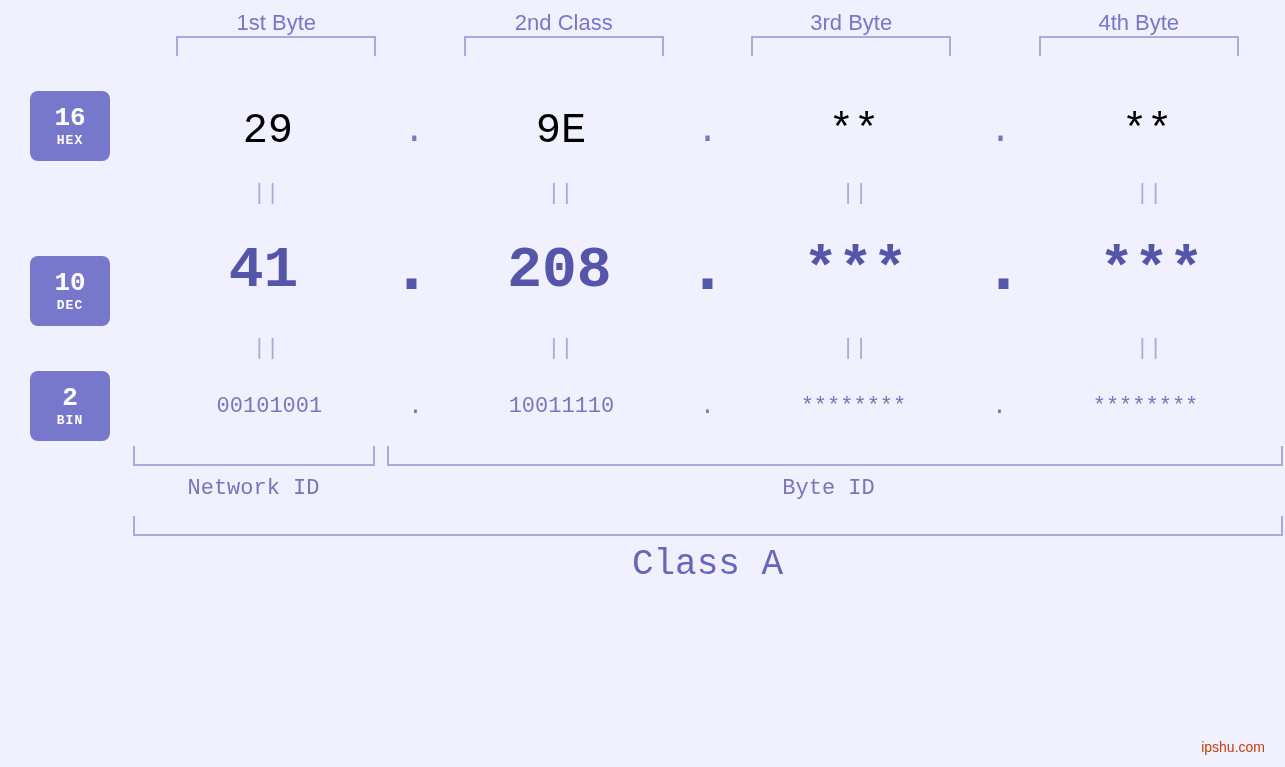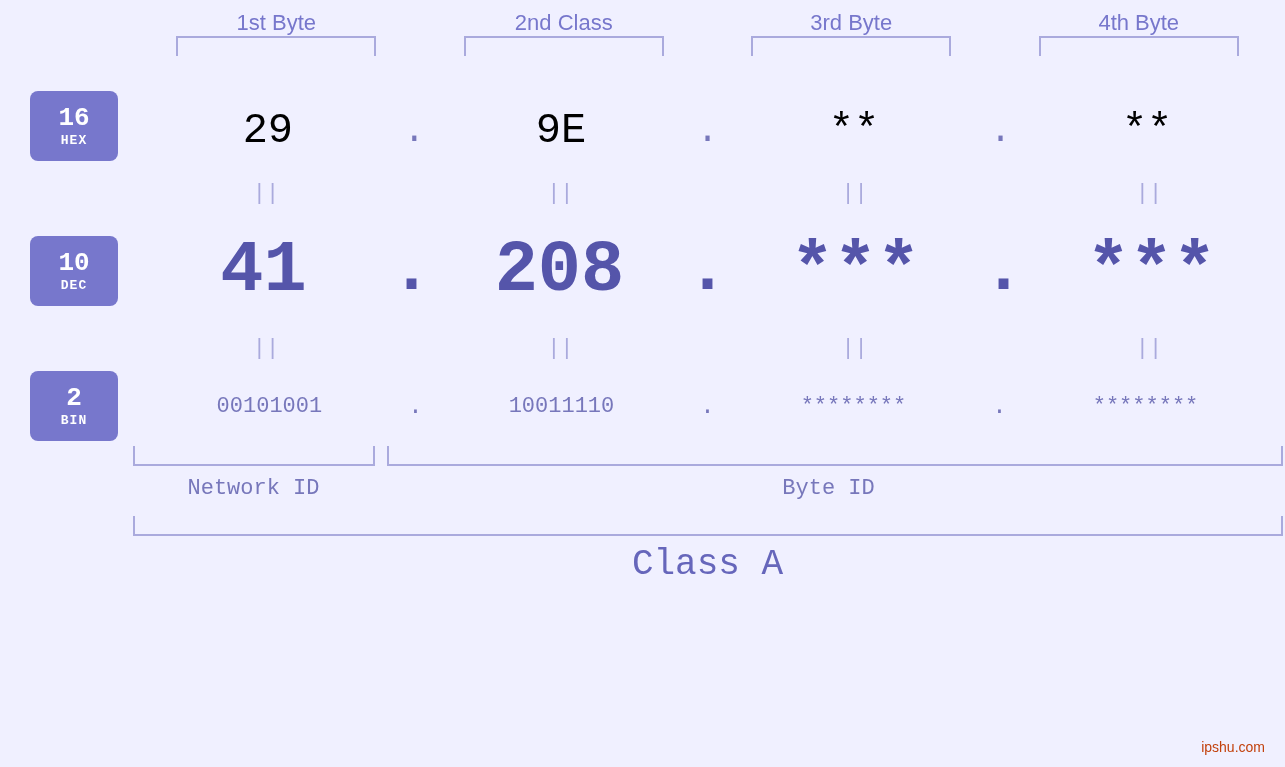--- a/index.html
+++ b/index.html
@@ -62,21 +62,21 @@
       display: flex;
       flex-direction: column;
       justify-content: space-around;
       width: 130px;
       flex-shrink: 0;
     }
 
     .base-badge {
       background: #7777cc;
       color: white;
-      width: 88px;
+      width: 80px;
       height: 70px;
       border-radius: 8px;
       display: flex;
       flex-direction: column;
       align-items: center;
       justify-content: center;
       margin: 5px 10px;
     }
 
     .base-number {
@@ -149,21 +149,21 @@
       align-items: center;
       justify-content: space-around;
       padding: 5px 0;
       height: 120px;
     }
 
     .dec-value {
       width: 200px;
       text-align: center;
       color: #5555aa;
-      font-size: 72px;
+      font-size: 58px;
       font-family: 'Courier New', Courier, monospace;
       font-weight: bold;
       line-height: 1;
     }
 
     .dot-dec {
       color: #5555aa;
       font-size: 70px;
       font-family: 'Courier New', Courier, monospace;
       font-weight: bold;
@@ -336,21 +336,21 @@
       <div class="equals-sign">||</div>
       <div class="equals-gap"></div>
       <div class="equals-sign">||</div>
       <div class="equals-gap"></div>
       <div class="equals-sign">||</div>
       <div class="equals-gap"></div>
       <div class="equals-sign">||</div>
     </div>
   </div>
 
-  <div style="display:flex; width:1285px; align-items:center; padding: 0 20px;">
+  <div style="display:flex; width:1285px; align-items:flex-end; padding: 0 20px;">
     <div class="base-labels">
       <div class="base-badge">
         <span class="base-number">10</span>
         <span class="base-name">DEC</span>
       </div>
     </div>
     <div class="values-grid">
       <div class="dec-row">
         <div class="dec-value">41</div>
         <span class="dot-dec">.</span>

